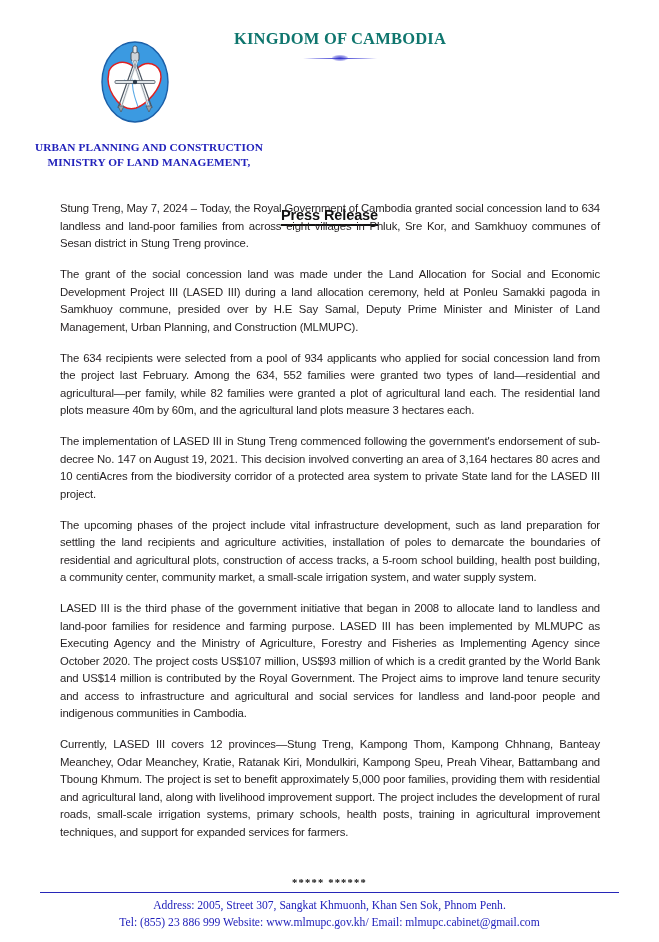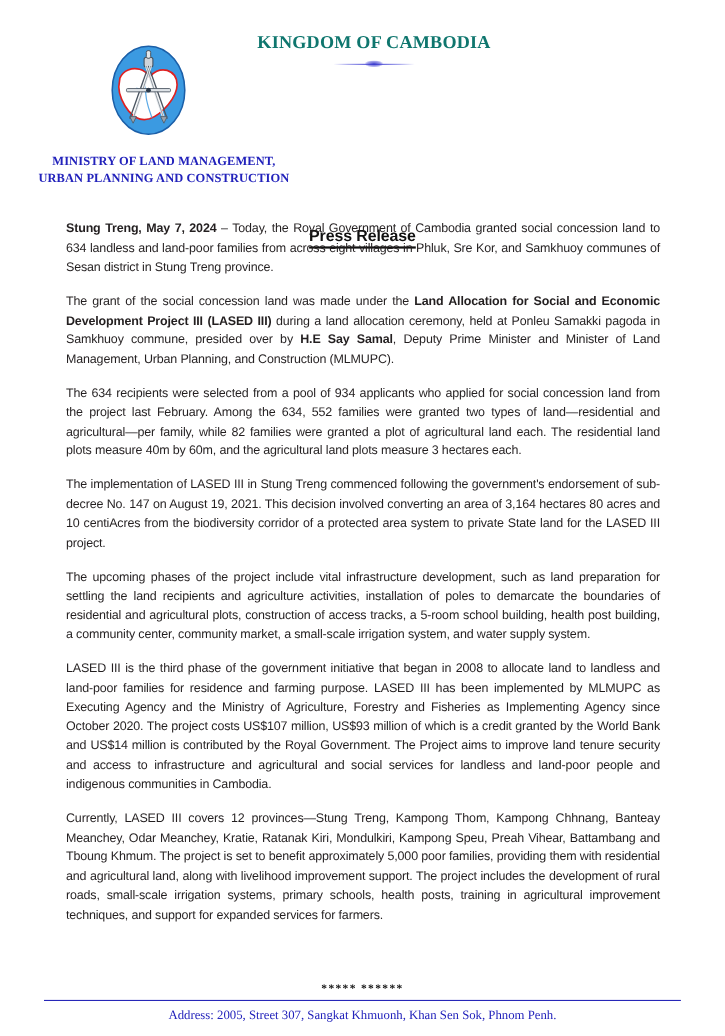--- a/index.html
+++ b/index.html
@@ -142,21 +142,21 @@
     font-family: "Liberation Sans", sans-serif;
     font-size: 11.35px;
     line-height: 1.545;
     color: #231f20;
     text-align: justify;
     margin: 0 0 13.5px 0;
     letter-spacing: -0.14px;
     hyphens: auto;
     -webkit-hyphens: auto;
   }
-  p.body-text b { font-weight: bold; }
+  p.body-text b { font-weight: normal; }
 
   
   .footer {
     position: absolute;
     left: 0;
     bottom: 10px;
     width: 659px;
     text-align: center;
   }
   .stars {
@@ -219,22 +219,22 @@
 
   <div class="national-heading">
     <div class="kingdom-line">KINGDOM OF CAMBODIA</div>
     <div class="flourish">
       <span class="bar"></span>
         <span class="knot"></span>
     </div>
   </div>
 
   <div class="ministry">
+    <div>URBAN PLANNING AND CONSTRUCTION</div>
     <div>MINISTRY OF LAND MANAGEMENT,</div>
-    <div>URBAN PLANNING AND CONSTRUCTION</div>
   </div>
 
   <div class="press-release-wrap">
     <span class="press-release">Press Release</span>
   </div>
 </div>
 
 <div class="content">
   <div id="paragraph-container">
       <p class="body-text"><b>Stung Treng, May 7, 2024</b><span> – Today, the Royal Government of Cambodia granted social concession land to 634 landless and land-poor families from across eight villages in Phluk, Sre Kor, and Samkhuoy communes of Sesan district in Stung Treng province.</span></p>
@@ -244,13 +244,14 @@
       <p class="body-text"><span>The upcoming phases of the project include vital infrastructure development, such as land preparation for settling the land recipients and agriculture activities, installation of poles to demarcate the boundaries of residential and agricultural plots, construction of access tracks, a 5-room school building, health post building, a community center, community market, a small-scale irrigation system, and water supply system.</span></p>
       <p class="body-text"><span>LASED III is the third phase of the government initiative that began in 2008 to allocate land to landless and land-poor families for residence and farming purpose. LASED III has been implemented by MLMUPC as Executing Agency and the Ministry of Agriculture, Forestry and Fisheries as Implementing Agency since October 2020. The project costs US$107 million, US$93 million of which is a credit granted by the World Bank and US$14 million is contributed by the Royal Government. The Project aims to improve land tenure security and access to infrastructure and agricultural and social services for landless and land-poor people and indigenous communities in Cambodia.</span></p>
       <p class="body-text"><span>Currently, LASED III covers 12 provinces—Stung Treng, Kampong Thom, Kampong Chhnang, Banteay Meanchey, Odar Meanchey, Kratie, Ratanak Kiri, Mondulkiri, Kampong Speu, Preah Vihear, Battambang and Tboung Khmum. The project is set to benefit approximately 5,000 poor families, providing them with residential and agricultural land, along with livelihood improvement support. The project includes the development of rural roads, small-scale irrigation systems, primary schools, health posts, training in agricultural improvement techniques, and support for expanded services for farmers.</span></p>
     </div>
 </div>
 
 <div class="footer">
   <div class="stars">***** ******</div>
   <div class="footer-rule"></div>
   <div class="footer-line">Address: 2005, Street 307, Sangkat Khmuonh, Khan Sen Sok, Phnom Penh.</div>
+  <div class="footer-line">Tel: (855) 23 886 999 Website: www.mlmupc.gov.kh/ Email: mlmupc.cabinet@gmail.com</div>
 </div>
 
 </body></html>

